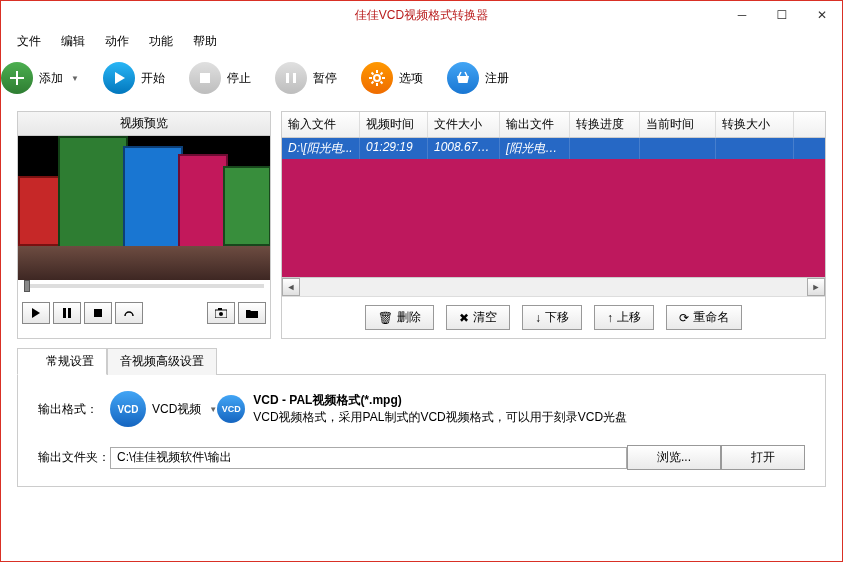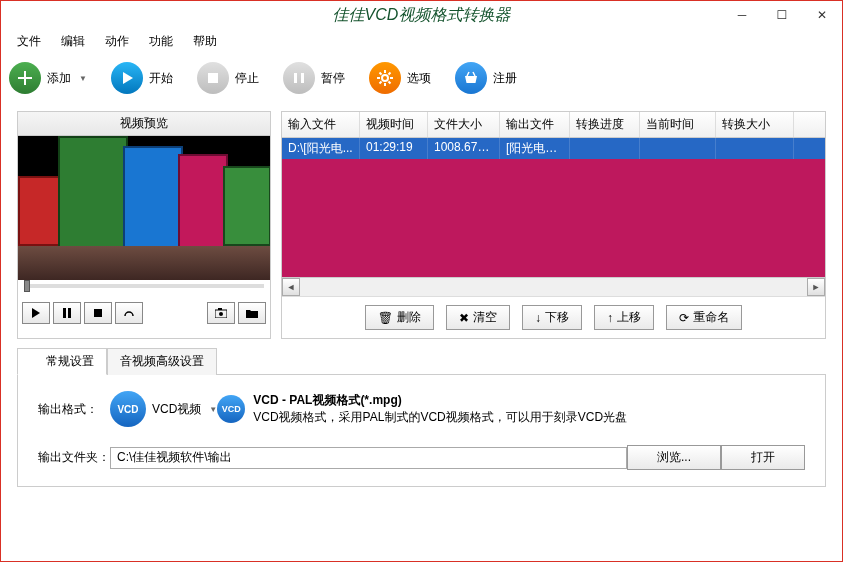--- a/index.html
+++ b/index.html
@@ -1,23 +1,23 @@
 <!DOCTYPE html>
 <html><head>
 <meta charset="utf-8">
 <style>
 * { box-sizing: border-box; margin: 0; padding: 0; font-family: "Microsoft YaHei", sans-serif; font-size: 12px; }
 body { background: #fff; width: 843px; height: 562px; border: 1px solid #d93025; overflow: hidden; }
 .titlebar { height: 28px; display: flex; align-items: center; position: relative; background: #fff; }
-.titlebar-title { position: absolute; left: 50%; transform: translateX(-50%); font-size: 16px; color: #14532d; font-style: italic; }
+.titlebar-title { position: absolute; left: 50%; transform: translateX(-50%); font-size: 12px; color: #b91c1c; }
 .titlebar-controls { position: absolute; right: 0; display: flex; }
 .titlebar-btn { width: 40px; height: 28px; display: flex; align-items: center; justify-content: center; color: #333; cursor: pointer; }
 .menubar { height: 24px; display: flex; align-items: center; padding: 0 8px; gap: 4px; }
 .menu-item { padding: 2px 8px; cursor: pointer; }
-.toolbar { height: 50px; display: flex; align-items: center; padding: 8px 8px; gap: 24px; }
+.toolbar { height: 50px; display: flex; align-items: center; padding: 8px 0; gap: 24px; }
 .toolbar-btn { display: flex; align-items: center; gap: 6px; cursor: pointer; }
 .toolbar-icon { width: 32px; height: 32px; border-radius: 50%; display: flex; align-items: center; justify-content: center; }
 .toolbar-add .toolbar-icon { background: linear-gradient(#4caf50,#2e7d32); }
 .toolbar-start .toolbar-icon { background: linear-gradient(#29b6f6,#0277bd); }
 .toolbar-stop .toolbar-icon, .toolbar-pause .toolbar-icon { background: linear-gradient(#e0e0e0,#bdbdbd); }
 .toolbar-options .toolbar-icon { background: linear-gradient(#ff9800,#ef6c00); }
 .toolbar-register .toolbar-icon { background: linear-gradient(#42a5f5,#1976d2); }
 .dropdown-arrow { font-size: 8px; color: #666; margin-left: 2px; }
 .main-row { display: flex; padding: 8px 16px; gap: 10px; }
 .preview-panel { width: 254px; border: 1px solid #ccc; }
@@ -27,21 +27,21 @@
 .slider-track { height: 4px; background: #ddd; position: relative; }
 .slider-thumb { position: absolute; left: 0; top: -4px; width: 6px; height: 12px; background: #888; border: 1px solid #555; }
 .preview-controls { display: flex; padding: 4px; gap: 3px; }
 .pc-btn { width: 28px; height: 22px; border: 1px solid #888; background: linear-gradient(#fff,#e8e8e8); display: flex; align-items: center; justify-content: center; cursor: pointer; }
 .pc-spacer { flex: 1; }
 .list-panel { flex: 1; border: 1px solid #ccc; display: flex; flex-direction: column; }
 .list-table { flex: 1; background: #be185d; }
 .list-header { display: flex; background: linear-gradient(#fff,#f0f0f0); border-bottom: 1px solid #ccc; }
 .list-header-cell { padding: 4px 6px; border-right: 1px solid #ddd; overflow: hidden; white-space: nowrap; }
 .list-row { display: flex; background: #2668c5; color: #fff; }
-.list-cell { padding: 2px 6px; border-right: 1px solid rgba(255,255,255,0.15); overflow: hidden; white-space: nowrap; text-overflow: ellipsis; }
+.list-cell { padding: 2px 6px; border-right: 1px solid rgba(255,255,255,0.15); overflow: hidden; white-space: nowrap; text-overflow: ellipsis; font-style: italic; }
 .col-0 { width: 78px; } .col-1 { width: 68px; } .col-2 { width: 72px; } .col-3 { width: 70px; } .col-4 { width: 70px; } .col-5 { width: 76px; } .col-6 { width: 78px; }
 .list-scroll { display: flex; border-top: 1px solid #ccc; }
 .sc-btn { width: 18px; height: 18px; border: 1px solid #aaa; background: linear-gradient(#fff,#e0e0e0); display:flex; align-items:center; justify-content:center; font-size:9px; color:#555;}
 .sc-track { flex: 1; background: #f0f0f0; }
 .list-actions { display: flex; justify-content: center; gap: 12px; padding: 8px; border-top: 1px solid #ddd; }
 .action-btn { display: flex; align-items: center; gap: 4px; padding: 3px 12px; border: 1px solid #999; background: linear-gradient(#fff,#eaeaea); cursor: pointer; }
 .tabs-wrap { padding: 0 16px 12px; }
 .tabs { display: flex; }
 .tab { padding: 4px 12px; border: 1px solid #ccc; border-bottom: none; background: #f5f5f5; cursor: pointer; position: relative; top: 1px; }
 .tab.active { background: #fff; border-bottom: 1px solid #fff; z-index: 2; padding-left: 28px; }

